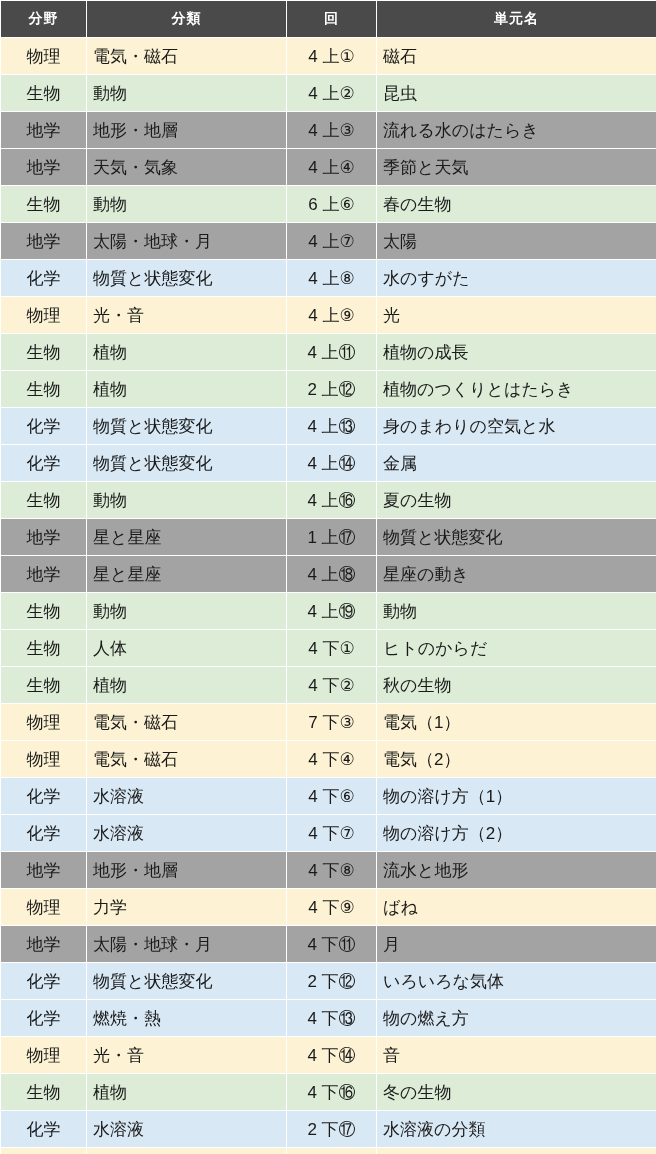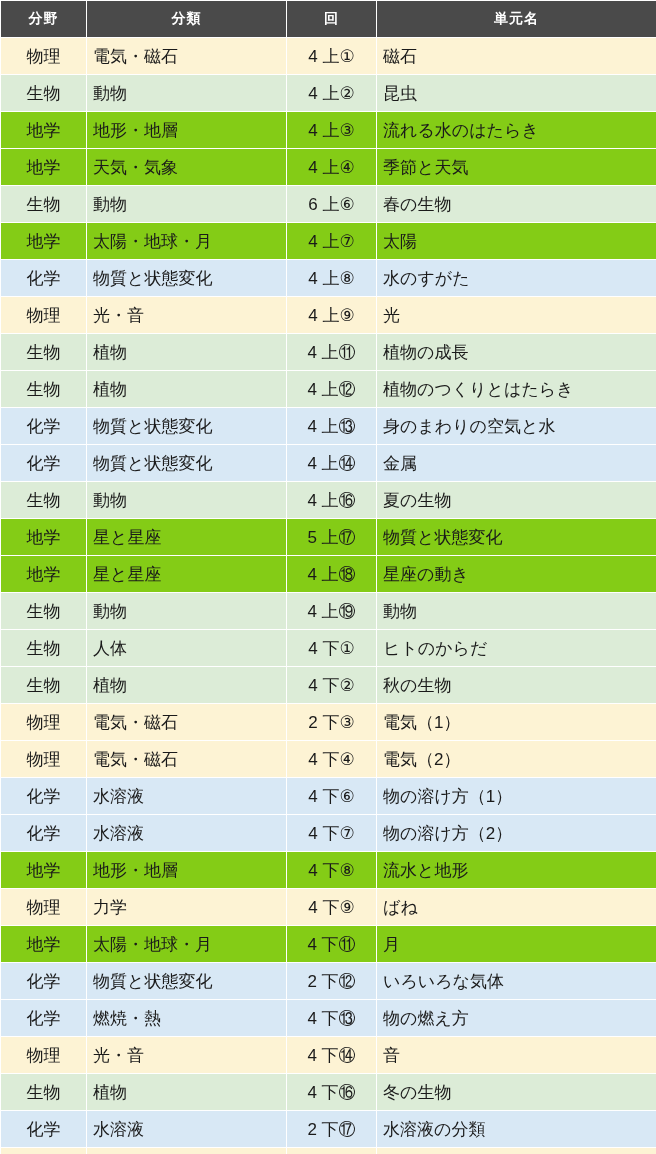--- a/index.html
+++ b/index.html
@@ -43,21 +43,21 @@
     overflow: hidden;
   }
   td.field  { text-align: center; }
   td.cat    { text-align: left; padding-left: 8px; }
   td.lesson { text-align: center; margin-left: 27px; }
   td.unit   { text-align: left; padding-left: 8px; }
 
   
   tr.butsuri td { background: #fdf3d4; }
   tr.seibutsu td { background: #dcecd7; }
-  tr.chigaku td { background: #84cc16; }
+  tr.chigaku td { background: #a3a3a3; }
   tr.kagaku td { background: #d8e8f5; }
 </style>
 </head>
 <body>
 
 <table class="curriculum">
   <colgroup>
     <col class="c-field">
       <col class="c-cat">
       <col class="c-lesson">
@@ -122,21 +122,21 @@
       </tr>
       <tr class="seibutsu">
         <td class="field">生物</td>
         <td class="cat">植物</td>
         <td class="lesson">4 上⑪</td>
         <td class="unit">植物の成長</td>
       </tr>
       <tr class="seibutsu">
         <td class="field">生物</td>
         <td class="cat">植物</td>
-        <td class="lesson">4 上⑫</td>
+        <td class="lesson">2 上⑫</td>
         <td class="unit">植物のつくりとはたらき</td>
       </tr>
       <tr class="kagaku">
         <td class="field">化学</td>
         <td class="cat">物質と状態変化</td>
         <td class="lesson">4 上⑬</td>
         <td class="unit">身のまわりの空気と水</td>
       </tr>
       <tr class="kagaku">
         <td class="field">化学</td>
@@ -146,21 +146,21 @@
       </tr>
       <tr class="seibutsu">
         <td class="field">生物</td>
         <td class="cat">動物</td>
         <td class="lesson">4 上⑯</td>
         <td class="unit">夏の生物</td>
       </tr>
       <tr class="chigaku">
         <td class="field">地学</td>
         <td class="cat">星と星座</td>
-        <td class="lesson">5 上⑰</td>
+        <td class="lesson">1 上⑰</td>
         <td class="unit">物質と状態変化</td>
       </tr>
       <tr class="chigaku">
         <td class="field">地学</td>
         <td class="cat">星と星座</td>
         <td class="lesson">4 上⑱</td>
         <td class="unit">星座の動き</td>
       </tr>
       <tr class="seibutsu">
         <td class="field">生物</td>
@@ -176,21 +176,21 @@
       </tr>
       <tr class="seibutsu">
         <td class="field">生物</td>
         <td class="cat">植物</td>
         <td class="lesson">4 下②</td>
         <td class="unit">秋の生物</td>
       </tr>
       <tr class="butsuri">
         <td class="field">物理</td>
         <td class="cat">電気・磁石</td>
-        <td class="lesson">2 下③</td>
+        <td class="lesson">7 下③</td>
         <td class="unit">電気（1）</td>
       </tr>
       <tr class="butsuri">
         <td class="field">物理</td>
         <td class="cat">電気・磁石</td>
         <td class="lesson">4 下④</td>
         <td class="unit">電気（2）</td>
       </tr>
       <tr class="kagaku">
         <td class="field">化学</td>

